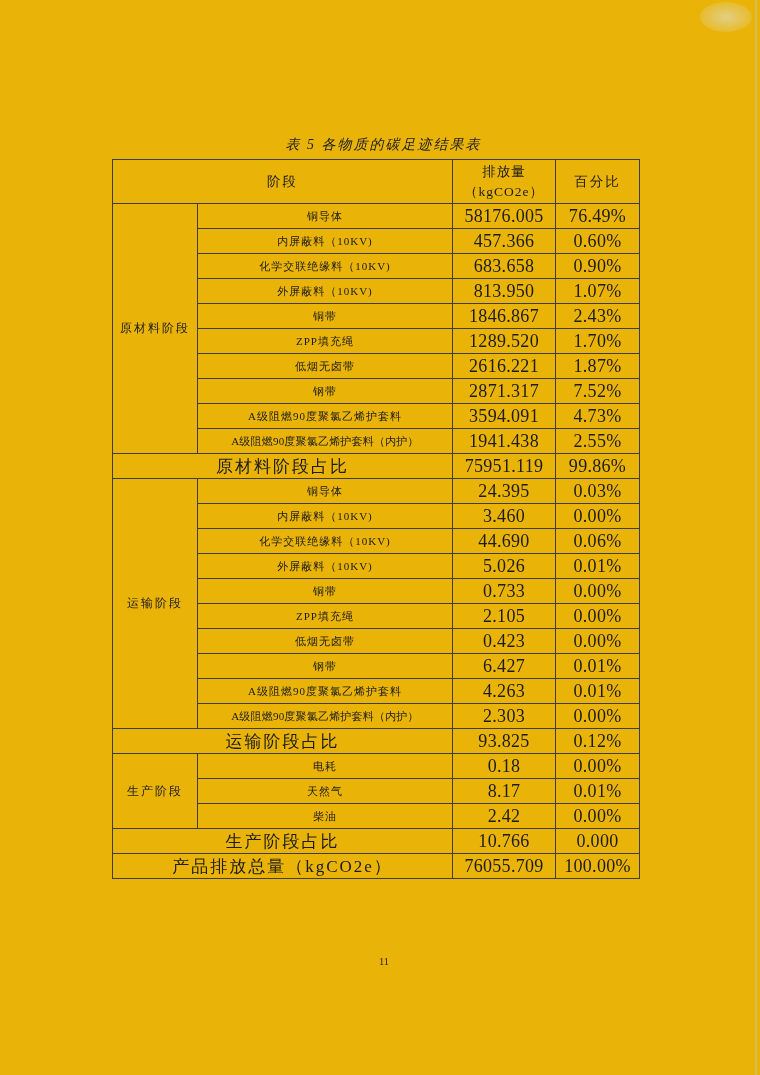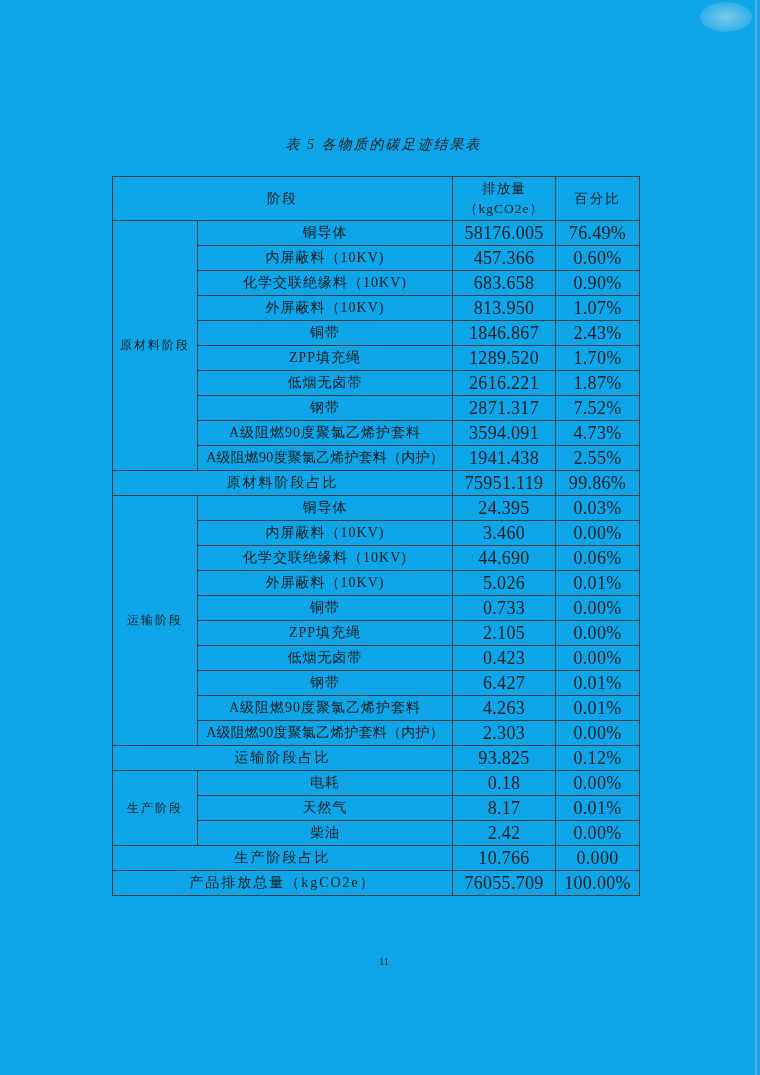--- a/index.html
+++ b/index.html
@@ -4,21 +4,21 @@
 <style>
   html, body { margin: 0; padding: 0; }
   body {
     width: 760px; height: 1075px;
     background: #ffffff;
     font-family: "Liberation Serif", "DejaVu Serif", serif;
     color: #1c1c1c;
     position: relative;
     overflow: hidden;
   }
-  .page { position: absolute; inset: 0; background: #0ea5e9; text-decoration: underline; }
+  .page { position: absolute; inset: 0; background: #eab308; text-decoration: underline; }
 
   
   .edge-shadow {
     position: absolute; top: 0; right: 3px; width: 3px; height: 1075px;
     background: linear-gradient(to right, rgba(200,212,216,0.0), rgba(186,202,208,0.55));
   }
   .corner-smudge {
     position: absolute; top: 2px; left: 700px; width: 52px; height: 30px;
     background: radial-gradient(ellipse at center, rgba(218,230,234,0.55), rgba(255,255,255,0));
     border-radius: 50%;
@@ -26,21 +26,21 @@
 
   .caption {
     position: absolute; top: 136px; left: 120px; width: 527px;
     text-align: center;
     font-size: 14px; font-style: italic;
     letter-spacing: 2px;
     color: #232323;
   }
 
   table.ftable {
-    position: absolute; top: 176px; left: 112px;
+    position: absolute; top: 159px; left: 112px;
     width: 527px;
     border-collapse: collapse;
     table-layout: fixed;
   }
   table.ftable td, table.ftable th {
     border: 1px solid #3d3d3d;
     padding: 0 2px;
     text-align: center;
     vertical-align: middle;
     font-weight: normal;
@@ -49,24 +49,24 @@
   }
   tr.hdr th { height: 43px; font-size: 13.5px; letter-spacing: 2px; }
   tr.r td { height: 24px; }
   .hdr .two-line { line-height: 1.45; }
   .hdr .two-line span { display: block; letter-spacing: 1px; }
 
   td.c-stage {
     font-size: 12px; letter-spacing: 2px; line-height: 1.7;
     white-space: normal; padding: 0 9px;
   }
-  td.c-mat { font-size: 14px; letter-spacing: 1px; }
+  td.c-mat { font-size: 11px; letter-spacing: 1px; }
   td.c-mat.long { letter-spacing: 0.2px; }
   td.c-num, td.c-pct { font-size: 18px; letter-spacing: 0.3px; }
-  td.c-sum { font-size: 14px; letter-spacing: 2px; }
+  td.c-sum { font-size: 17px; letter-spacing: 2px; }
 
   .page-number {
     position: absolute; top: 956px; left: 0; width: 768px;
     text-align: center; font-size: 10.5px; color: #2a2a2a;
   }
 </style>
 </head>
 <body>
 
 <div class="page">

